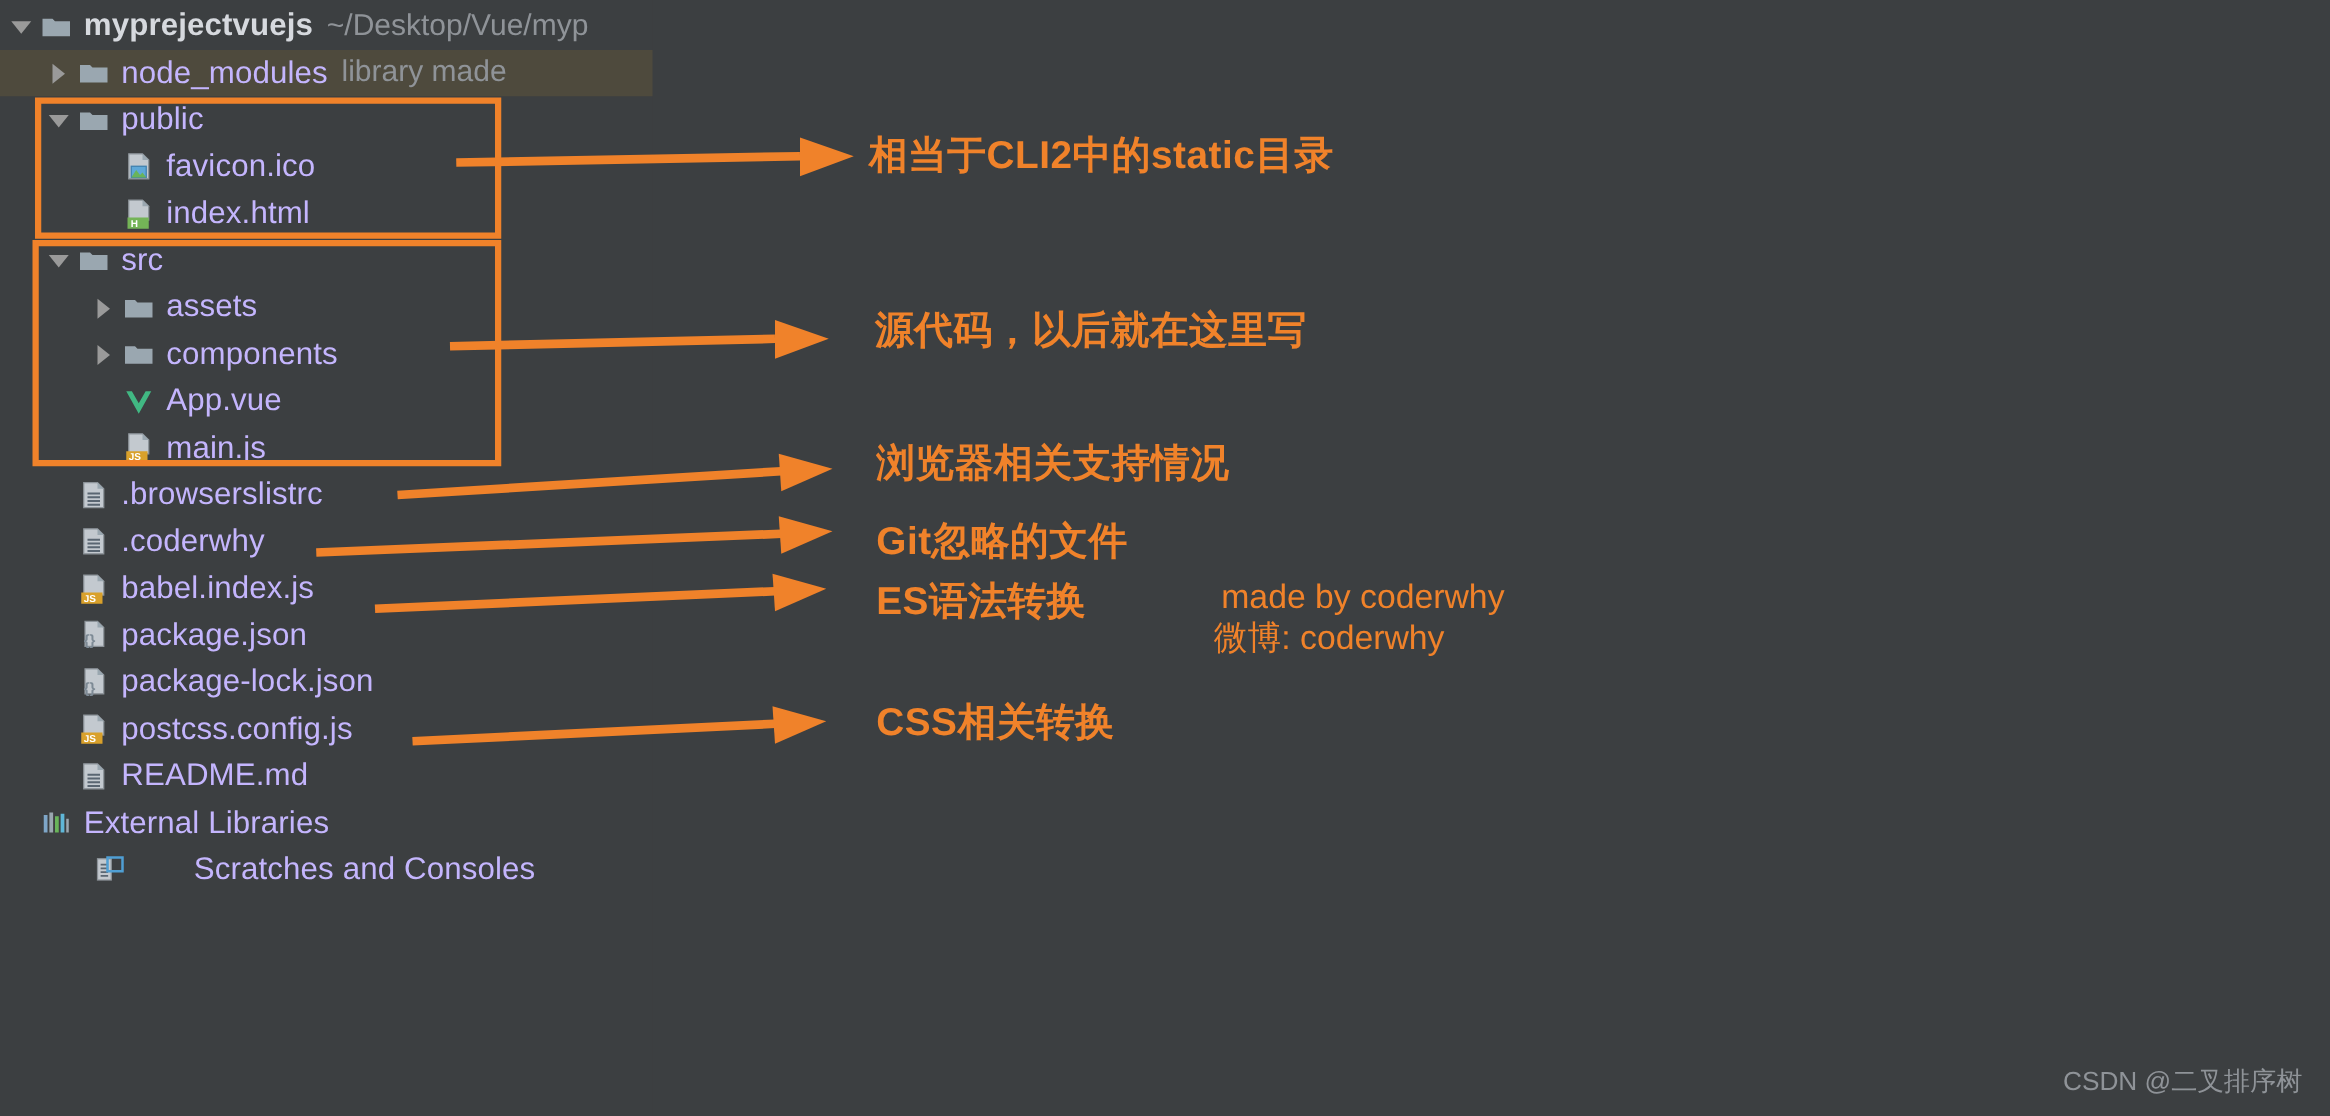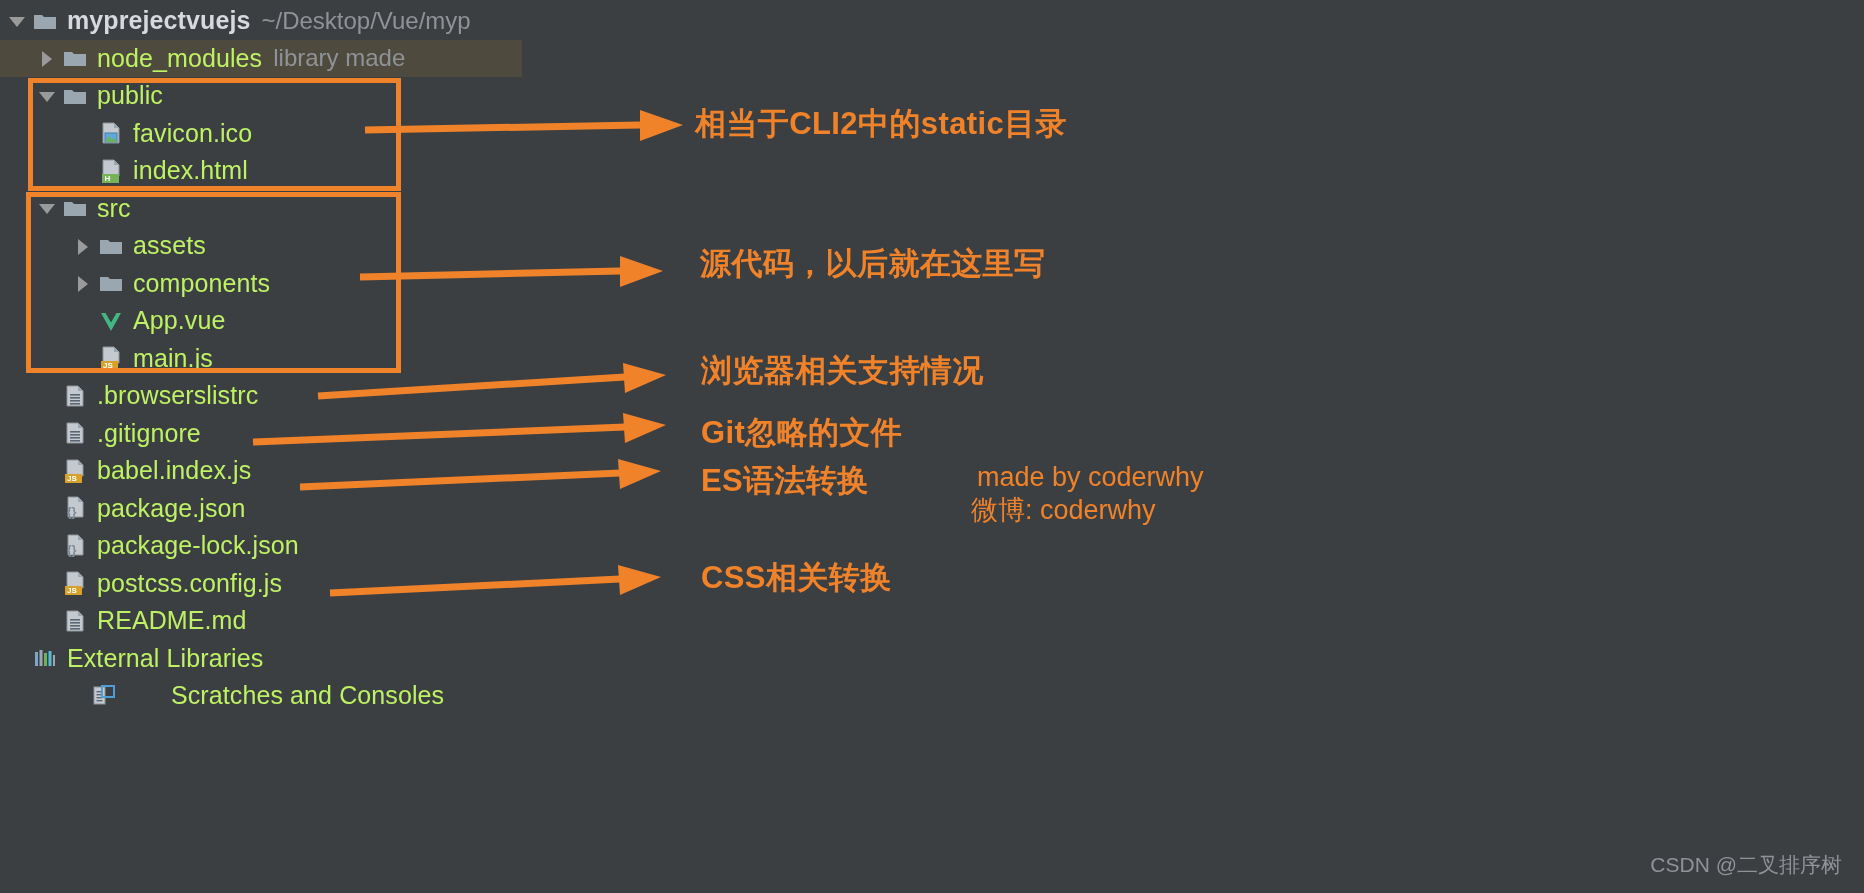--- a/index.html
+++ b/index.html
@@ -31,21 +31,21 @@
     border-left:8px solid transparent; border-right:8px solid transparent;
     border-top:10px solid #9a9a9a;
   }
   .arrow.right::before{
     content:""; position:absolute; left:6px; top:4px;
     border-top:8px solid transparent; border-bottom:8px solid transparent;
     border-left:10px solid #9a9a9a;
   }
   .icon{ flex:0 0 auto; margin-right:9px; display:block; }
 
-  .label{ color:#bef264; letter-spacing:.1px; }
+  .label{ color:#c4b5fd; letter-spacing:.1px; }
   .label.bold{ font-weight:bold; color:#d6d9de; }
   .sub{ color:#8f9398; margin-left:11px; font-size:24px; }
 
   
   .obox{
     position:absolute; border:5px solid #f0822a; pointer-events:none;
   }
 
   
   #overlay{ position:absolute; left:0; top:0; width:1864px; height:893px; }
@@ -166,21 +166,21 @@
       <div class="row" style="top: 414.5px; padding-left: 36px;">
         <span class="arrow "></span>
         <svg width="26" height="26" viewBox="0 0 26 26" class="icon">
           <path d="M5 3 L16 3 L21 8 L21 23 L5 23 Z" fill="#c3c9cf" stroke="#8c9399" stroke-width="1"></path>
           <path d="M16 3 L16 8 L21 8 Z" fill="#9aa7b0"></path>
           <rect x="8" y="11" width="10" height="1.6" fill="#5a6672"></rect>
           <rect x="8" y="14" width="10" height="1.6" fill="#5a6672"></rect>
           <rect x="8" y="17" width="10" height="1.6" fill="#5a6672"></rect>
           <rect x="8" y="20" width="10" height="1.6" fill="#5a6672"></rect>
         </svg>
-        <span class="label">.gitignore</span>
+        <span class="label">.coderwhy</span>
       </div>
       <div class="row" style="top: 452px; padding-left: 36px;">
         <span class="arrow "></span>
         <svg width="26" height="26" viewBox="0 0 26 26" class="icon">
           <path d="M5 2 L16 2 L21 7 L21 18 L5 18 Z" fill="#c3c9cf" stroke="#8c9399" stroke-width="1"></path>
           <path d="M16 2 L16 7 L21 7 Z" fill="#9aa7b0"></path>
           <rect x="3" y="16" width="17" height="9" fill="#d9a12b"></rect>
           <text x="5" y="23.3" font-size="8" font-family="&quot;Liberation Sans&quot;, sans-serif" fill="#ffffff" font-weight="bold">JS</text>
         </svg>
         <span class="label">babel.index.js</span>
@@ -229,21 +229,21 @@
         <span class="arrow "></span>
         <svg width="26" height="26" viewBox="0 0 26 26" class="icon">
           <rect x="3" y="7" width="3" height="14" fill="#7ea6c8"></rect>
           <rect x="7.5" y="5" width="3" height="16" fill="#9aa7b0"></rect>
           <rect x="12" y="8" width="3" height="13" fill="#69b45a"></rect>
           <rect x="16.5" y="6" width="3" height="15" fill="#5fb7d8"></rect>
           <rect x="21" y="10" width="2" height="11" fill="#9aa7b0"></rect>
         </svg>
         <span class="label">External Libraries</span>
       </div>
-      <div class="row" style="top: 677px; padding-left: 20px; gap: 45px;">
+      <div class="row" style="top: 677px; padding-left: 4px; gap: 45px;">
         <span class="arrow "></span>
         <svg width="26" height="26" viewBox="0 0 26 26" class="icon">
           <rect x="3" y="4" width="11" height="17" fill="#c3c9cf" stroke="#8c9399" stroke-width="1"></rect>
           <rect x="5.5" y="8" width="6" height="1.4" fill="#5a6672"></rect>
           <rect x="5.5" y="11" width="6" height="1.4" fill="#5a6672"></rect>
           <rect x="5.5" y="14" width="6" height="1.4" fill="#5a6672"></rect>
           <rect x="5.5" y="17" width="6" height="1.4" fill="#5a6672"></rect>
           <rect x="11" y="3" width="12" height="11" fill="none" stroke="#4f9fd4" stroke-width="2"></rect>
         </svg>
         <span class="label">Scratches and Consoles</span>

